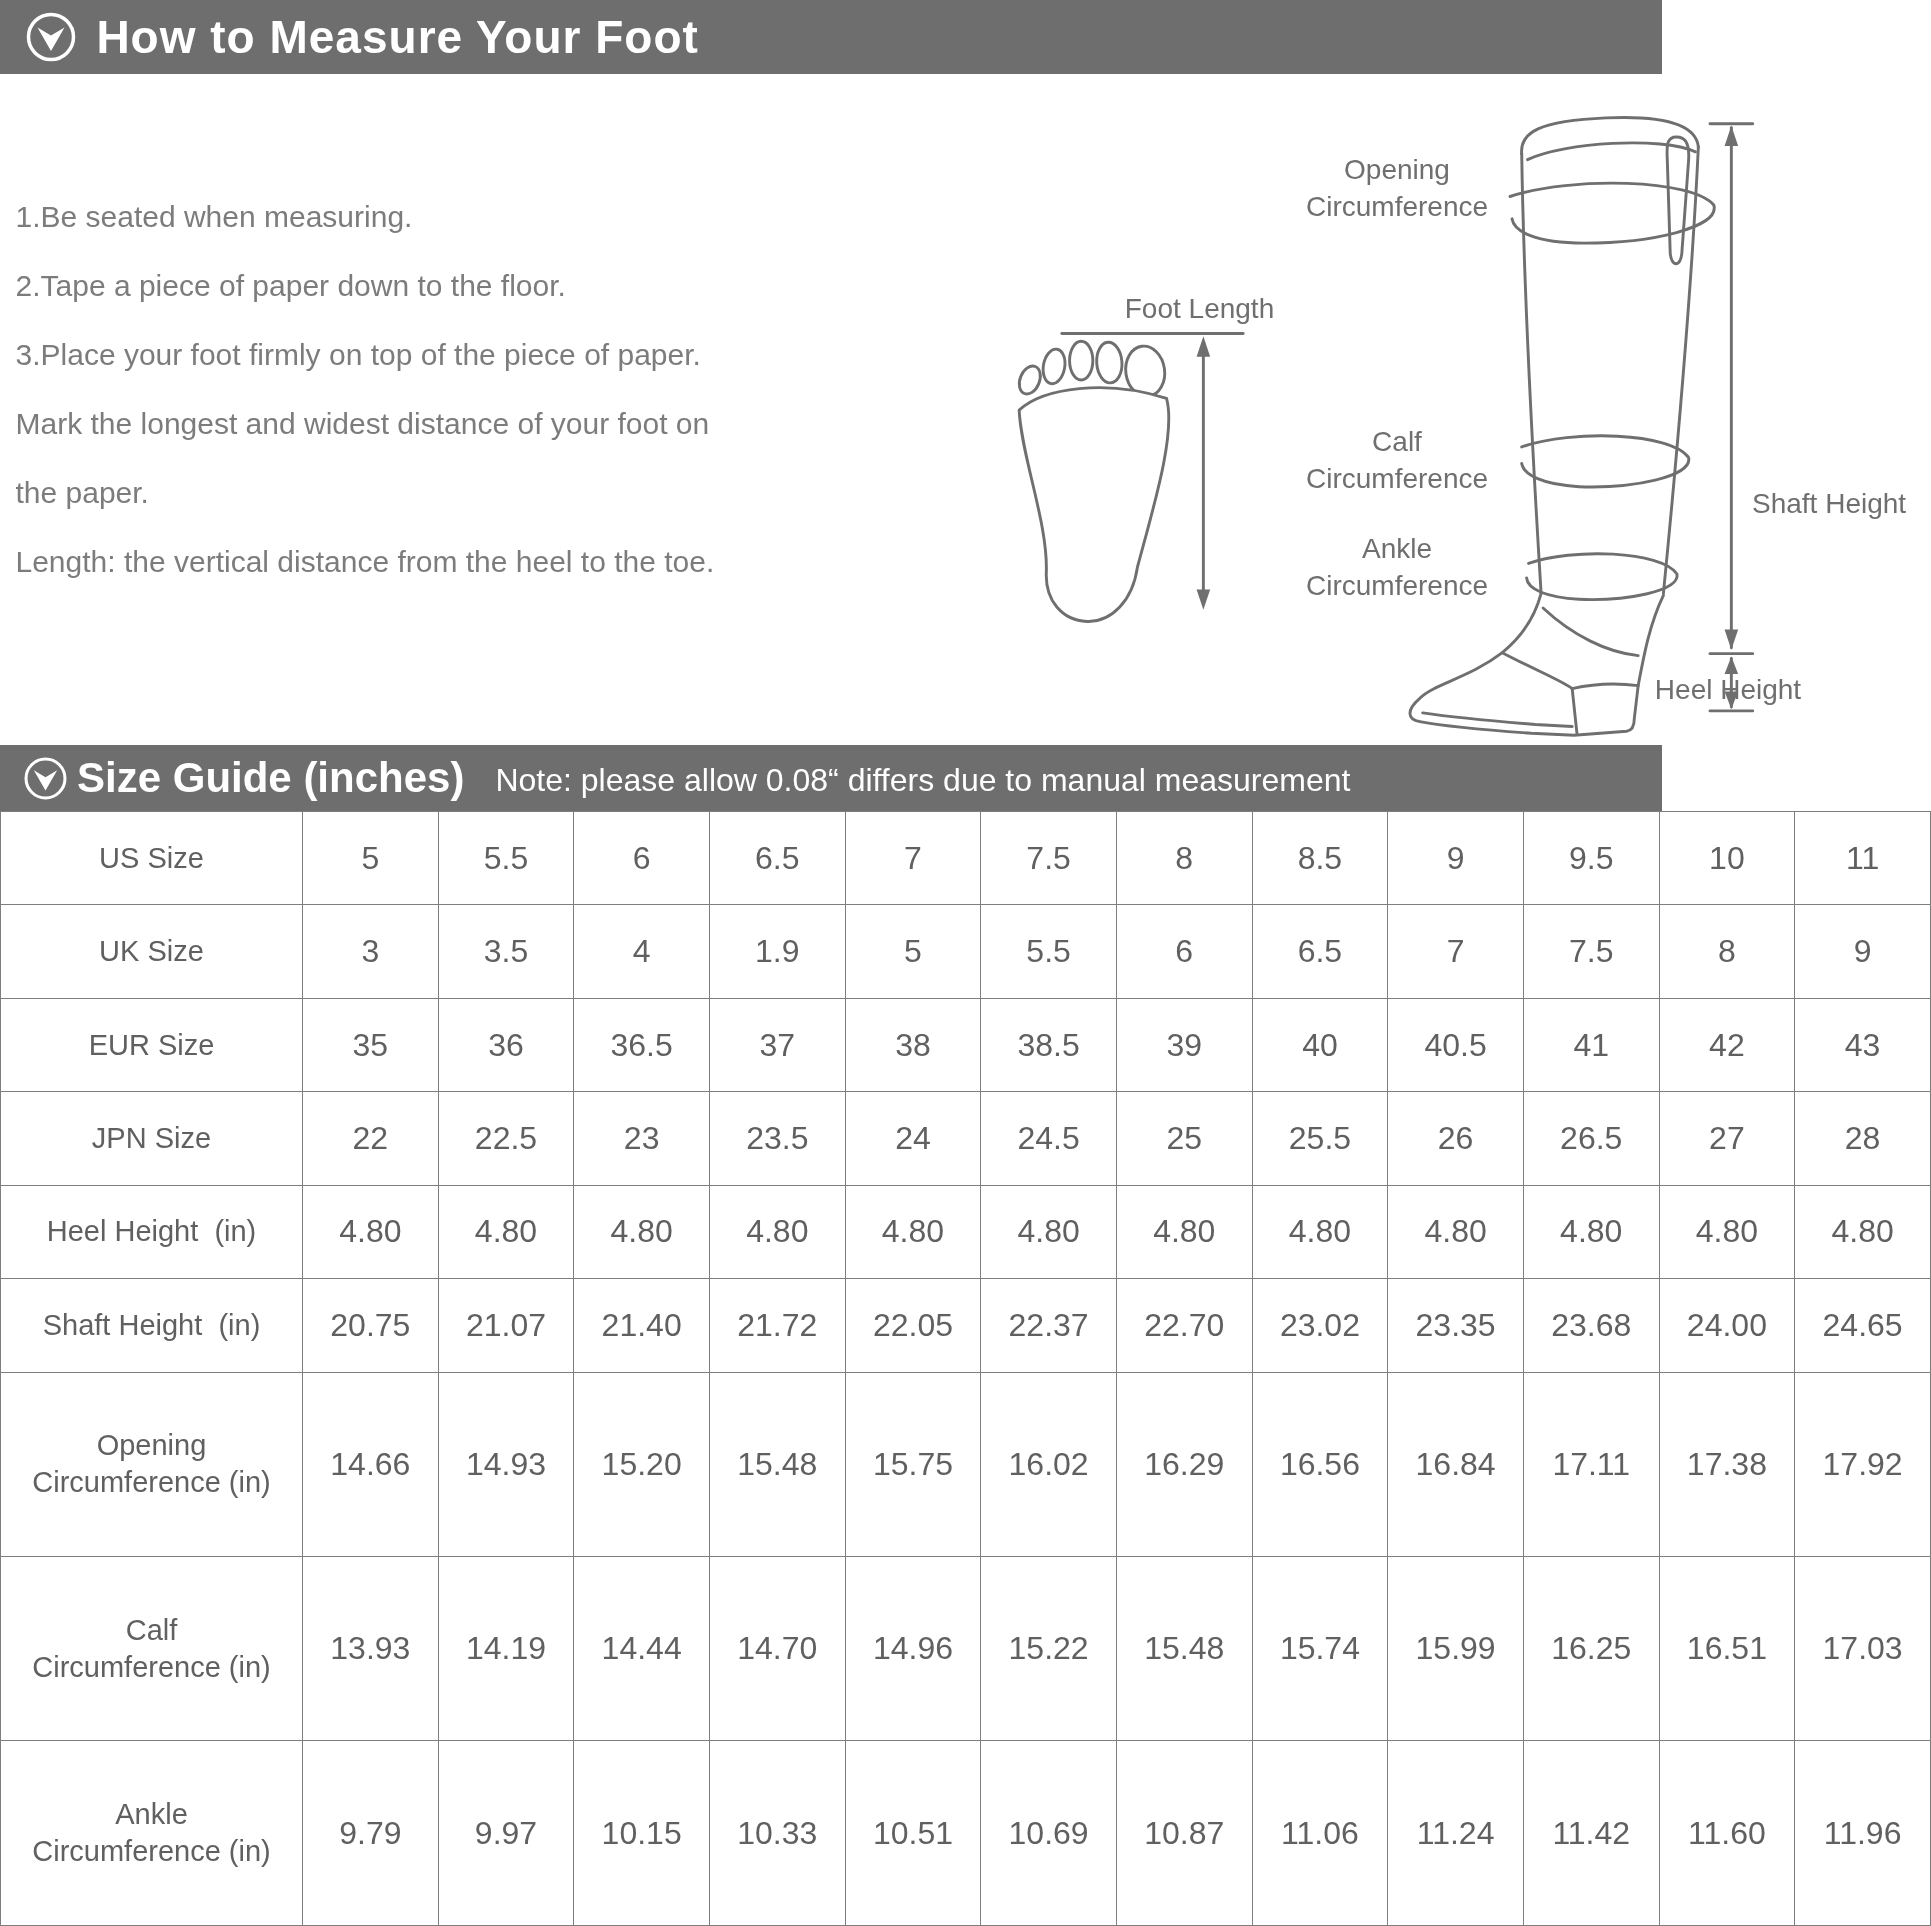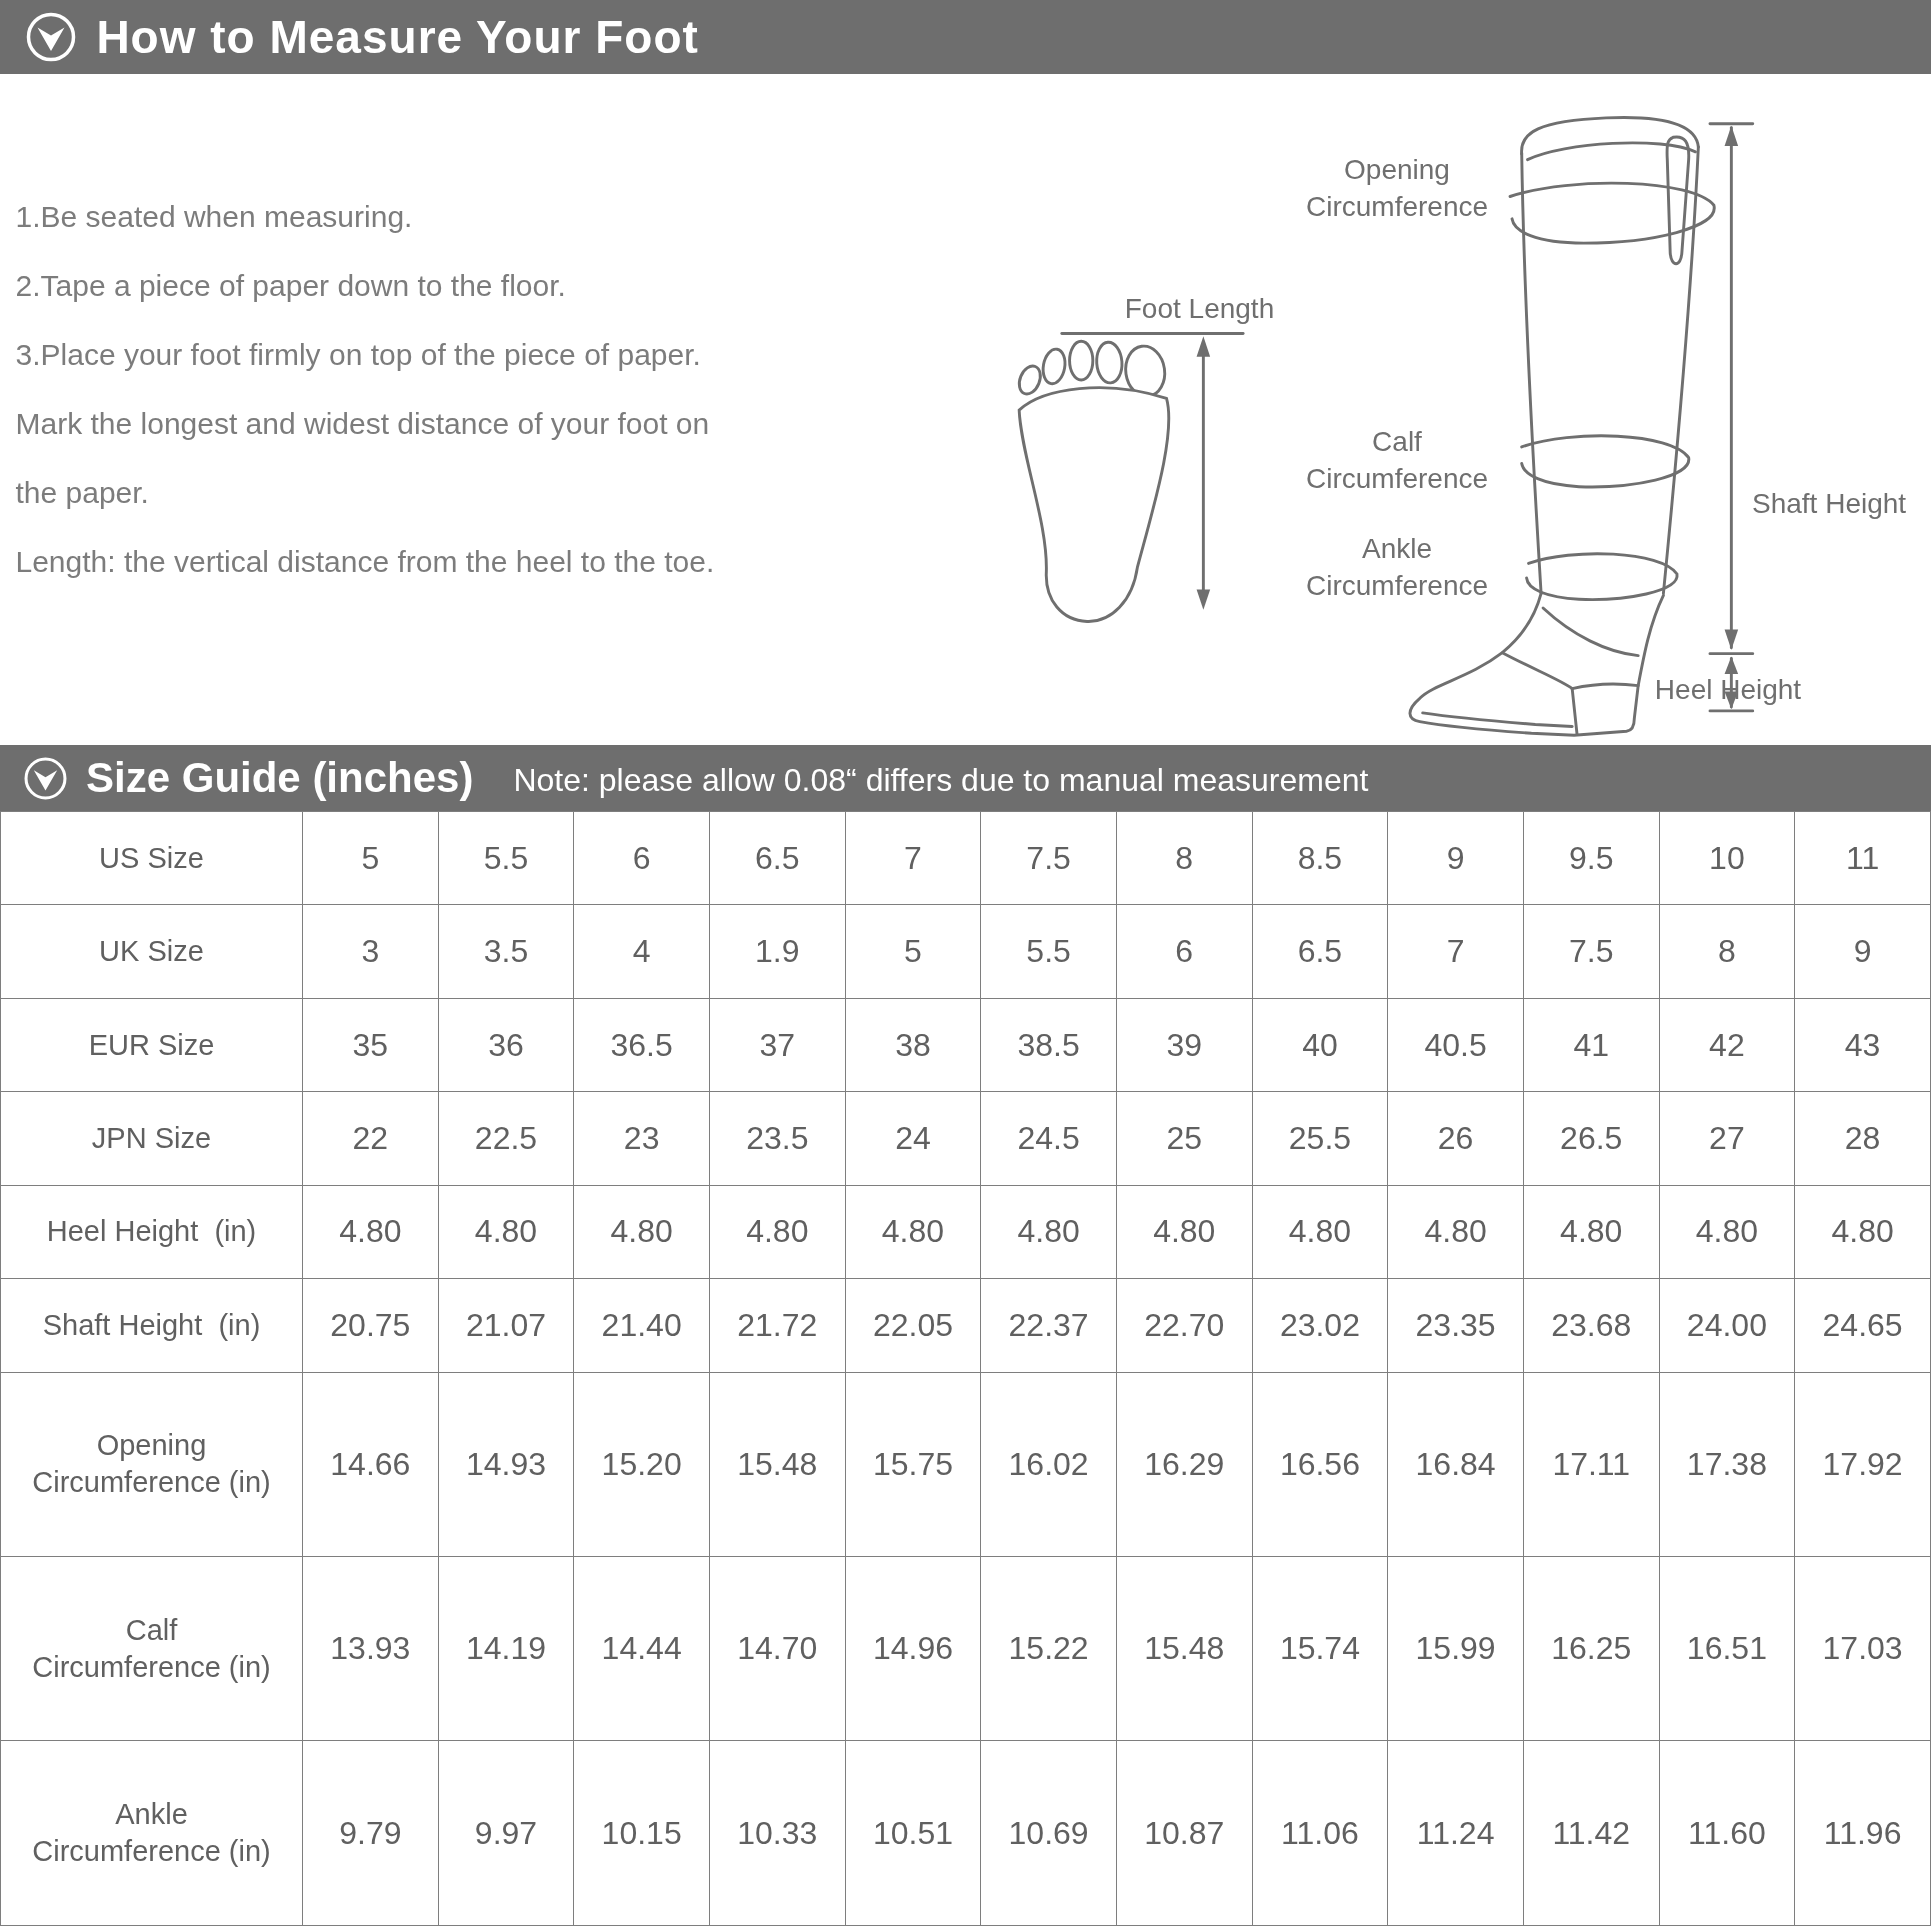--- a/index.html
+++ b/index.html
@@ -3,25 +3,25 @@
 <meta charset="utf-8">
 <title>How to Measure Your Foot — Size Guide</title>
 <style>
   html,body{margin:0;padding:0;background:#ffffff;}
   .page{
     position:relative;width:1931px;height:1926px;background:#fff;
     font-family:"Liberation Sans",sans-serif;overflow:hidden;
   }
   
   .bar{
-    position:absolute;left:0;width:1931px;background:var(--bar_bg,#6e6e6e);
+    position:absolute;left:0;width:1662px;background:var(--bar_bg,#6e6e6e);
     display:flex;align-items:center;color:#fff;box-sizing:border-box;text-align:center;
   }
   .bar1{top:0;height:74px;padding-left:25px;gap:19.4px;}
-  .bar2{top:745px;height:66px;padding-left:23px;gap:18px;}
+  .bar2{top:745px;height:66px;padding-left:23px;gap:9px;}
   .icon-lg{width:52px;height:52px;flex:0 0 auto;}
   .icon-sm{width:45px;height:45px;flex:0 0 auto;}
   .bar h1{font-size:46px;font-weight:bold;margin:0;letter-spacing:1px;white-space:nowrap;}
   .bar h2{font-size:42px;font-weight:bold;margin:0;white-space:nowrap;}
   .bar .note{font-size:32px;font-weight:400;margin-left:22px;margin-top:4.9px;white-space:nowrap;}
   
   .instructions{position:absolute;left:15.5px;top:182px;width:776px;}
   .ins-line{margin:0;font-size:30px;line-height:69px;color:var(--text,#7c7c7c);white-space:nowrap;}
   
   .diagram-svg{position:absolute;}

